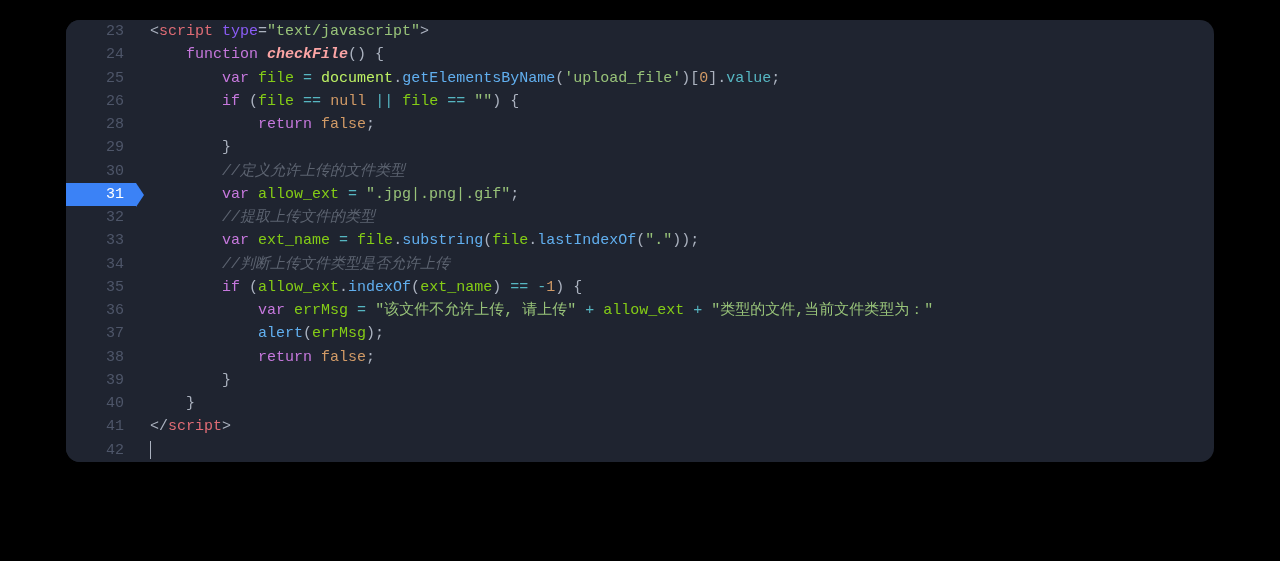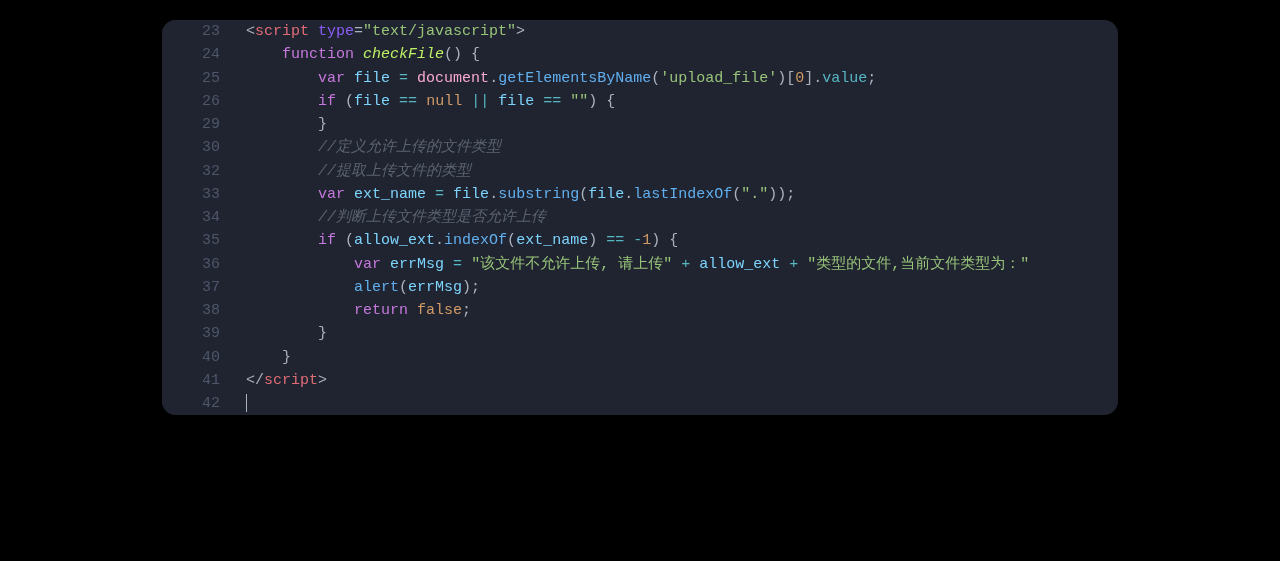--- a/index.html
+++ b/index.html
@@ -7,21 +7,21 @@
     padding: 20px;
     background: #000000;
     font-family: "Menlo", "Consolas", "Courier New", monospace;
     font-size: 15px;
     line-height: 1.55;
   }
   .editor {
     background: #1f2430;
     border-radius: 14px;
     overflow: hidden;
-    width: 956px;
+    width: 1148px;
     margin: 0 auto;
   }
   .code-table {
     border-collapse: collapse;
     width: 100%;
   }
   .code-table td {
     padding: 0;
     vertical-align: top;
     white-space: pre;
@@ -52,23 +52,23 @@
   }
   .code {
     padding-left: 14px !important;
     color: #c0c5ce;
   }
   
   .t-tag     { color: #e06c75; }
   .t-attr    { color: #8b5cf6; }
   .t-key     { color: #c678dd; text-align: center; }
   .t-store   { color: #c678dd; }
-  .t-def     { color: #bef264; font-style: italic; }
-  .t-id      { color: #7dd3fc; }
-  .t-ide     { color: #f9a8d4; }
+  .t-def     { color: #fca5a5; font-style: italic; font-weight: bold; }
+  .t-id      { color: #84cc16; }
+  .t-ide     { color: #bef264; }
   .t-mem     { color: #56b6c2; }
   .t-call    { color: #61afef; }
   .t-str     { color: #98c379; }
   .t-num     { color: #d19a66; }
   .t-con     { color: #d19a66; }
   .t-op      { color: #56b6c2; }
   .t-pun     { color: #abb2bf; }
   .t-com     { color: #5c6370; font-style: italic; }
   .cursor {
     display: inline-block;
@@ -94,26 +94,34 @@
         </tr>
         <tr class="row">
           <td class="gutter">25</td>
           <td class="code"><span>        </span><span class="t-store">var</span><span> </span><span class="t-id">file</span><span> </span><span class="t-op">=</span><span> </span><span class="t-ide">document</span><span class="t-pun">.</span><span class="t-call">getElementsByName</span><span class="t-pun">(</span><span class="t-str">'upload_file'</span><span class="t-pun">)[</span><span class="t-num">0</span><span class="t-pun">].</span><span class="t-mem">value</span><span class="t-pun">;</span></td>
         </tr>
         <tr class="row">
           <td class="gutter">26</td>
           <td class="code"><span>        </span><span class="t-key">if</span><span> </span><span class="t-pun">(</span><span class="t-id">file</span><span> </span><span class="t-op">==</span><span> </span><span class="t-con">null</span><span> </span><span class="t-op">||</span><span> </span><span class="t-id">file</span><span> </span><span class="t-op">==</span><span> </span><span class="t-str">""</span><span class="t-pun">) {</span></td>
         </tr>
         <tr class="row">
+          <td class="gutter">28</td>
+          <td class="code"><span>            </span><span class="t-key">return</span><span> </span><span class="t-con">false</span><span class="t-pun">;</span></td>
+        </tr>
+        <tr class="row">
           <td class="gutter">29</td>
           <td class="code"><span>        </span><span class="t-pun">}</span></td>
         </tr>
         <tr class="row">
           <td class="gutter">30</td>
           <td class="code"><span>        </span><span class="t-com">//定义允许上传的文件类型</span></td>
+        </tr>
+        <tr class="row">
+          <td class="gutter highlight">31</td>
+          <td class="code"><span>        </span><span class="t-store">var</span><span> </span><span class="t-id">allow_ext</span><span> </span><span class="t-op">=</span><span> </span><span class="t-str">".jpg|.png|.gif"</span><span class="t-pun">;</span></td>
         </tr>
         <tr class="row">
           <td class="gutter">32</td>
           <td class="code"><span>        </span><span class="t-com">//提取上传文件的类型</span></td>
         </tr>
         <tr class="row">
           <td class="gutter">33</td>
           <td class="code"><span>        </span><span class="t-store">var</span><span> </span><span class="t-id">ext_name</span><span> </span><span class="t-op">=</span><span> </span><span class="t-id">file</span><span class="t-pun">.</span><span class="t-call">substring</span><span class="t-pun">(</span><span class="t-id">file</span><span class="t-pun">.</span><span class="t-call">lastIndexOf</span><span class="t-pun">(</span><span class="t-str">"."</span><span class="t-pun">));</span></td>
         </tr>
         <tr class="row">

